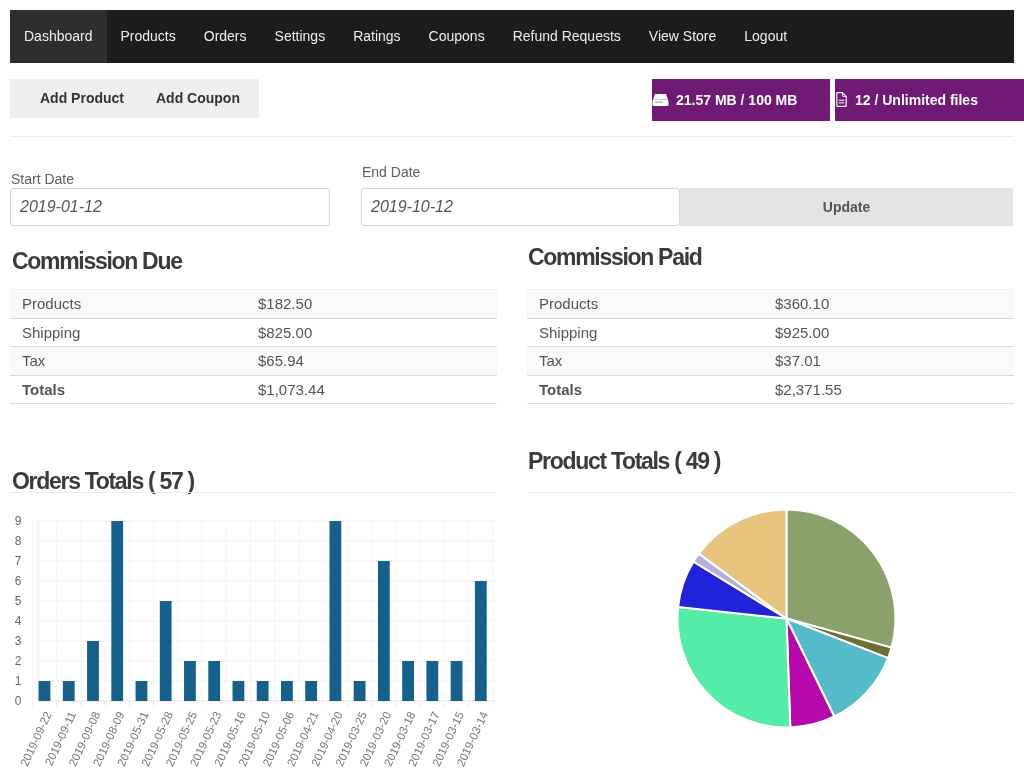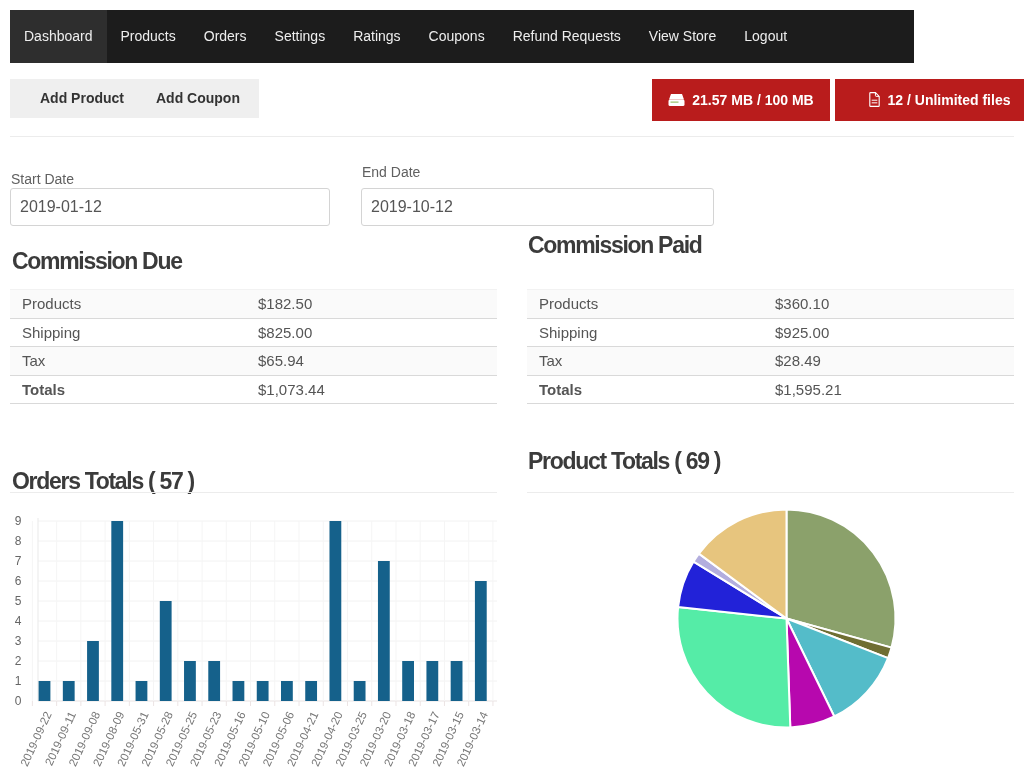--- a/index.html
+++ b/index.html
@@ -1,27 +1,27 @@
 <!DOCTYPE html>
 <html><head><meta charset="utf-8">
 <style>
   html,body { margin:0; padding:0; background:#fff; font-family:"Liberation Sans", sans-serif; }
   #page { position:relative; width:1024px; height:774px; overflow:hidden; background:#fff; }
-  .nav { position:absolute; left:10px; top:10px; width:904px; height:53px; background:#1c1c1c; }
+  .nav { position:absolute; left:10px; top:10px; width:1004px; height:53px; background:#1c1c1c; }
   .nav ul { margin:0; padding:0; list-style:none; font-size:0; }
   .nav li { display:inline-block; padding:0 14px; line-height:53px; font-size:14px; color:#eee; }
   .nav li.active { background:#2e2e2e; }
   .btn-gray { position:absolute; top:79px; height:39px; background:#efefef; color:#333;
        font-weight:bold; font-size:14px; text-align:center; line-height:39px; }
-  .btn-green { position:absolute; top:79px; height:42px; background:#b91c1c; color:#fff;
-       font-weight:bold; font-size:14px; text-align:center; line-height:42px; }
+  .btn-green { position:absolute; top:79px; height:42px; background:#701a75; color:#fff;
+       font-weight:bold; font-size:14px; text-align:left; line-height:42px; }
   .divider { position:absolute; left:10px; width:1004px; border-top:1px solid #ececec; }
   .flabel { position:absolute; font-size:14px; color:#606060; }
   .finput { position:absolute; top:188px; height:38px; box-sizing:border-box; border:1px solid #d4d4d4;
-       background:#fff; font-size:16px; color:#555; padding:0 6px 0 9px; line-height:36px; border-radius:3px; }
+       background:#fff; font-size:16px; color:#555; padding:0 6px 0 9px; line-height:36px; border-radius:3px;font-style:italic; }
   .update { position:absolute; top:188px; left:680px; width:333px; height:38px; background:#e4e4e4;
        color:#555; font-weight:bold; font-size:14px; text-align:center; line-height:38px; }
   h2 { position:absolute; margin:0; font-size:23px; font-weight:bold; color:#3b3b3b; letter-spacing:-1.3px; }
   table.ct { position:absolute; top:289px; width:487px; border-collapse:collapse; font-size:15px; color:#555; }
   table.ct td { padding:5px 0 5px 12px; border-bottom:1px solid #d9d9d9; line-height:17.5px; }
   table.ct tr:nth-child(odd) { background:#fafafa; }
   table.ct tr:first-child td { border-top:1px solid #f2f2f2; }
   table.ct td.val { padding-left:0; }
   .hdiv { position:absolute; width:487px; border-top:1px solid #ececec; top:492px; }
 </style></head>
@@ -45,24 +45,25 @@
         <path fill="none" stroke="#fff" stroke-width="34" d="M224 26v99c0 13 11 24 24 24h99"></path>
         <line x1="96" y1="280" x2="288" y2="280" stroke="#fff" stroke-width="34"></line>
         <line x1="96" y1="370" x2="288" y2="370" stroke="#fff" stroke-width="34"></line>
       </svg>12 / Unlimited files</div>
 
   <div class="divider" style="top:136px;"></div>
 
   <div class="flabel" style="left:11px;top:171px;">Start Date</div>
   <input class="finput" style="left: 10px; width: 320px;" value="2019-01-12">
   <div class="flabel" style="left:362px;top:164px;text-align:center;">End Date</div>
-  <input class="finput" style="left: 361px; width: 353px;" value="2019-10-12">
+  <input class="finput" style="left: 361px; width: 319px;" value="2019-10-12">
+  <div class="update">Update</div>
 
   <h2 style="left:12px;top:248px;">Commission Due</h2>
-  <h2 style="left:528px;top:232px;">Commission Paid</h2>
+  <h2 style="left:528px;top:244px;">Commission Paid</h2>
 
   <table class="ct" style="left:10px;">
     <tbody>
         <tr>
           <td style="width:236px;">Products</td>
           <td class="val">$182.50</td>
         </tr>
     <tr>
           <td style="width:236px;">Shipping</td>
           <td class="val">$825.00</td>
@@ -82,31 +83,31 @@
         <tr>
           <td style="width:236px;">Products</td>
           <td class="val">$360.10</td>
         </tr>
     <tr>
           <td style="width:236px;">Shipping</td>
           <td class="val">$925.00</td>
         </tr>
     <tr>
           <td style="width:236px;">Tax</td>
-          <td class="val">$28.49</td>
+          <td class="val">$37.01</td>
         </tr>
     <tr>
           <td style="font-weight:bold;width:236px;">Totals</td>
-          <td class="val">$1,595.21</td>
+          <td class="val">$2,371.55</td>
         </tr>
   </tbody>
     </table>
 
   <h2 style="left:12px;top:448px;margin-top:20px;">Orders Totals ( 57 )</h2>
-  <h2 style="left:528px;top:448px;">Product Totals ( 69 )</h2>
+  <h2 style="left:528px;top:448px;">Product Totals ( 49 )</h2>
   <div class="hdiv" style="left:10px;"></div>
   <div class="hdiv" style="left:527px;"></div>
 
   <svg width="490" height="269" style="position:absolute;left:10px;top:505px">
       <line x1="28.0" y1="196.00" x2="487.0" y2="196.00" stroke="#e9e3e3" stroke-width="1"></line>
       <line x1="28.0" y1="176.00" x2="487.0" y2="176.00" stroke="#f2f2f2" stroke-width="1"></line>
       <line x1="28.0" y1="156.00" x2="487.0" y2="156.00" stroke="#f2f2f2" stroke-width="1"></line>
       <line x1="28.0" y1="136.00" x2="487.0" y2="136.00" stroke="#f2f2f2" stroke-width="1"></line>
       <line x1="28.0" y1="116.00" x2="487.0" y2="116.00" stroke="#f2f2f2" stroke-width="1"></line>
       <line x1="28.0" y1="96.00" x2="487.0" y2="96.00" stroke="#f2f2f2" stroke-width="1"></line>

